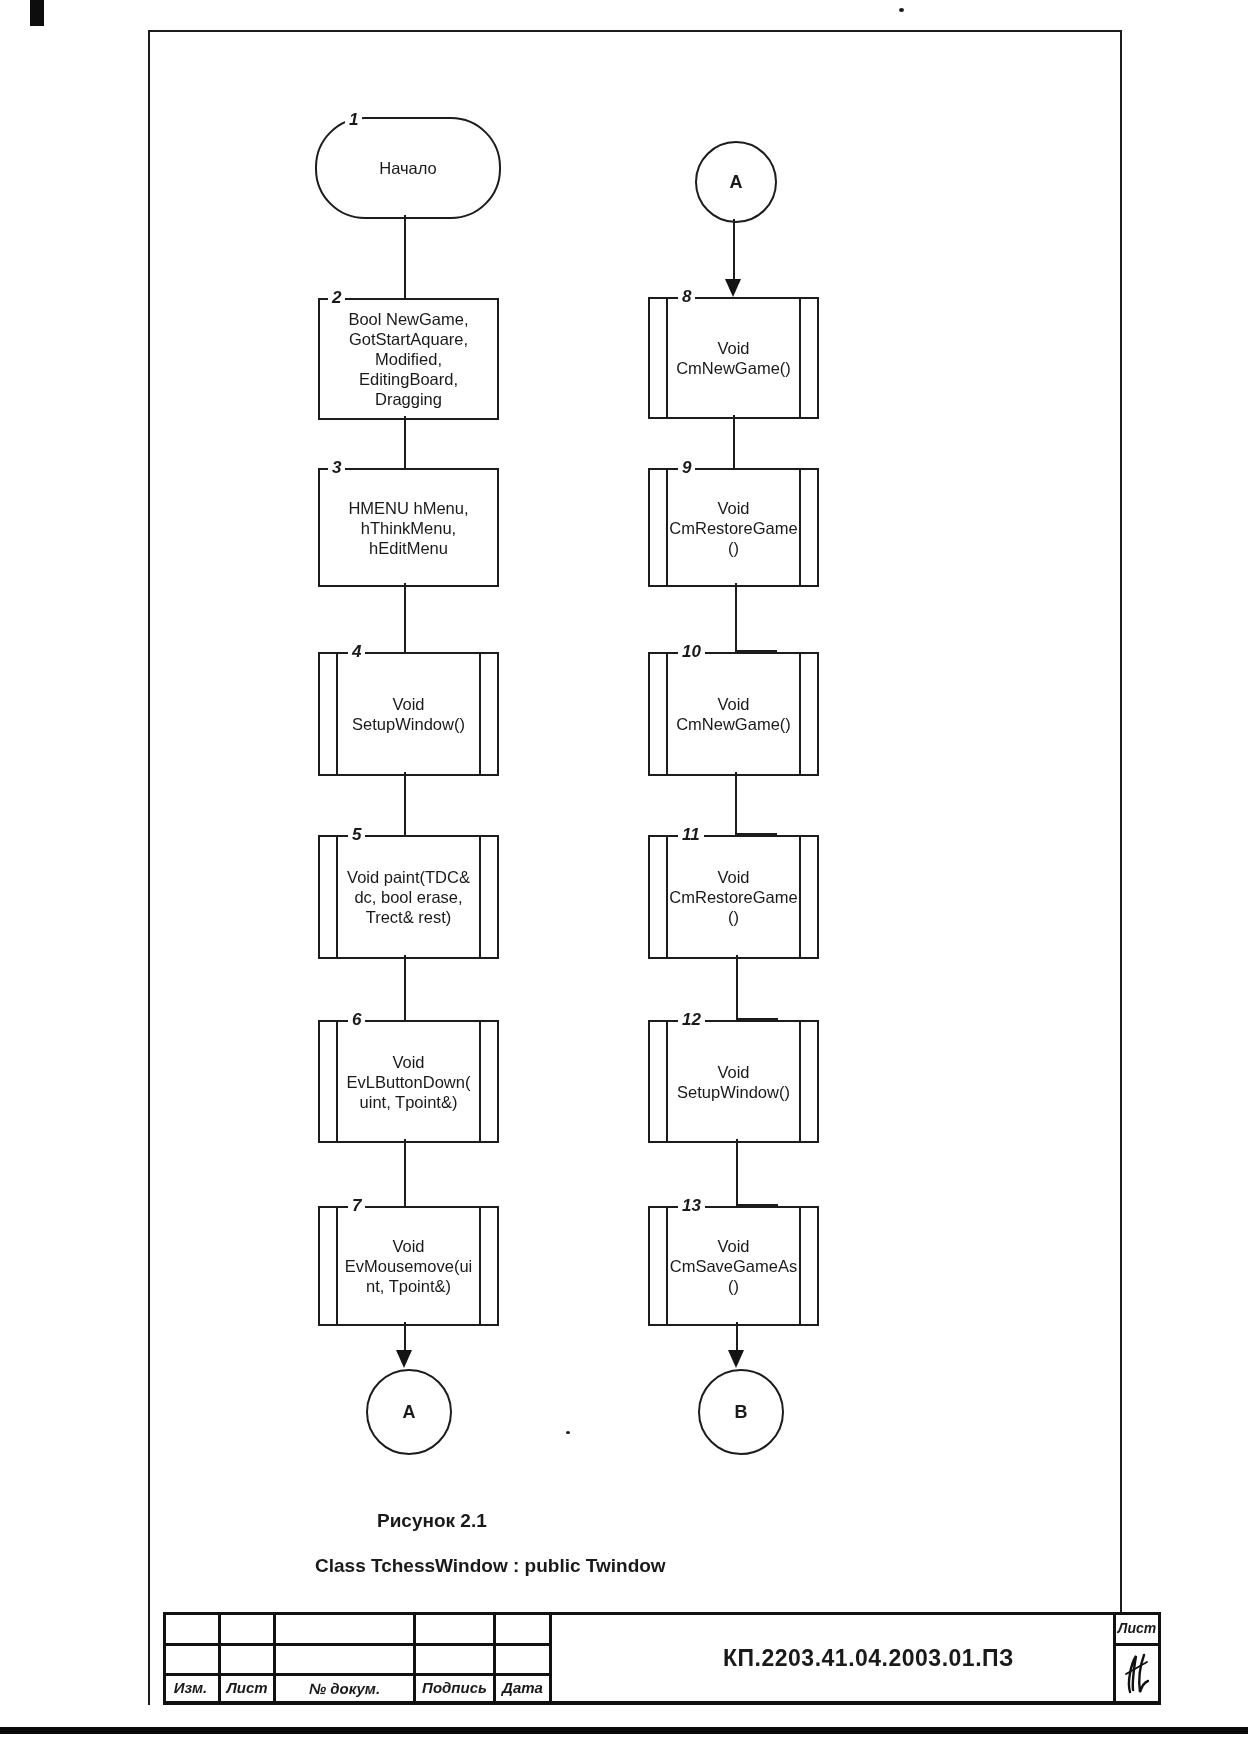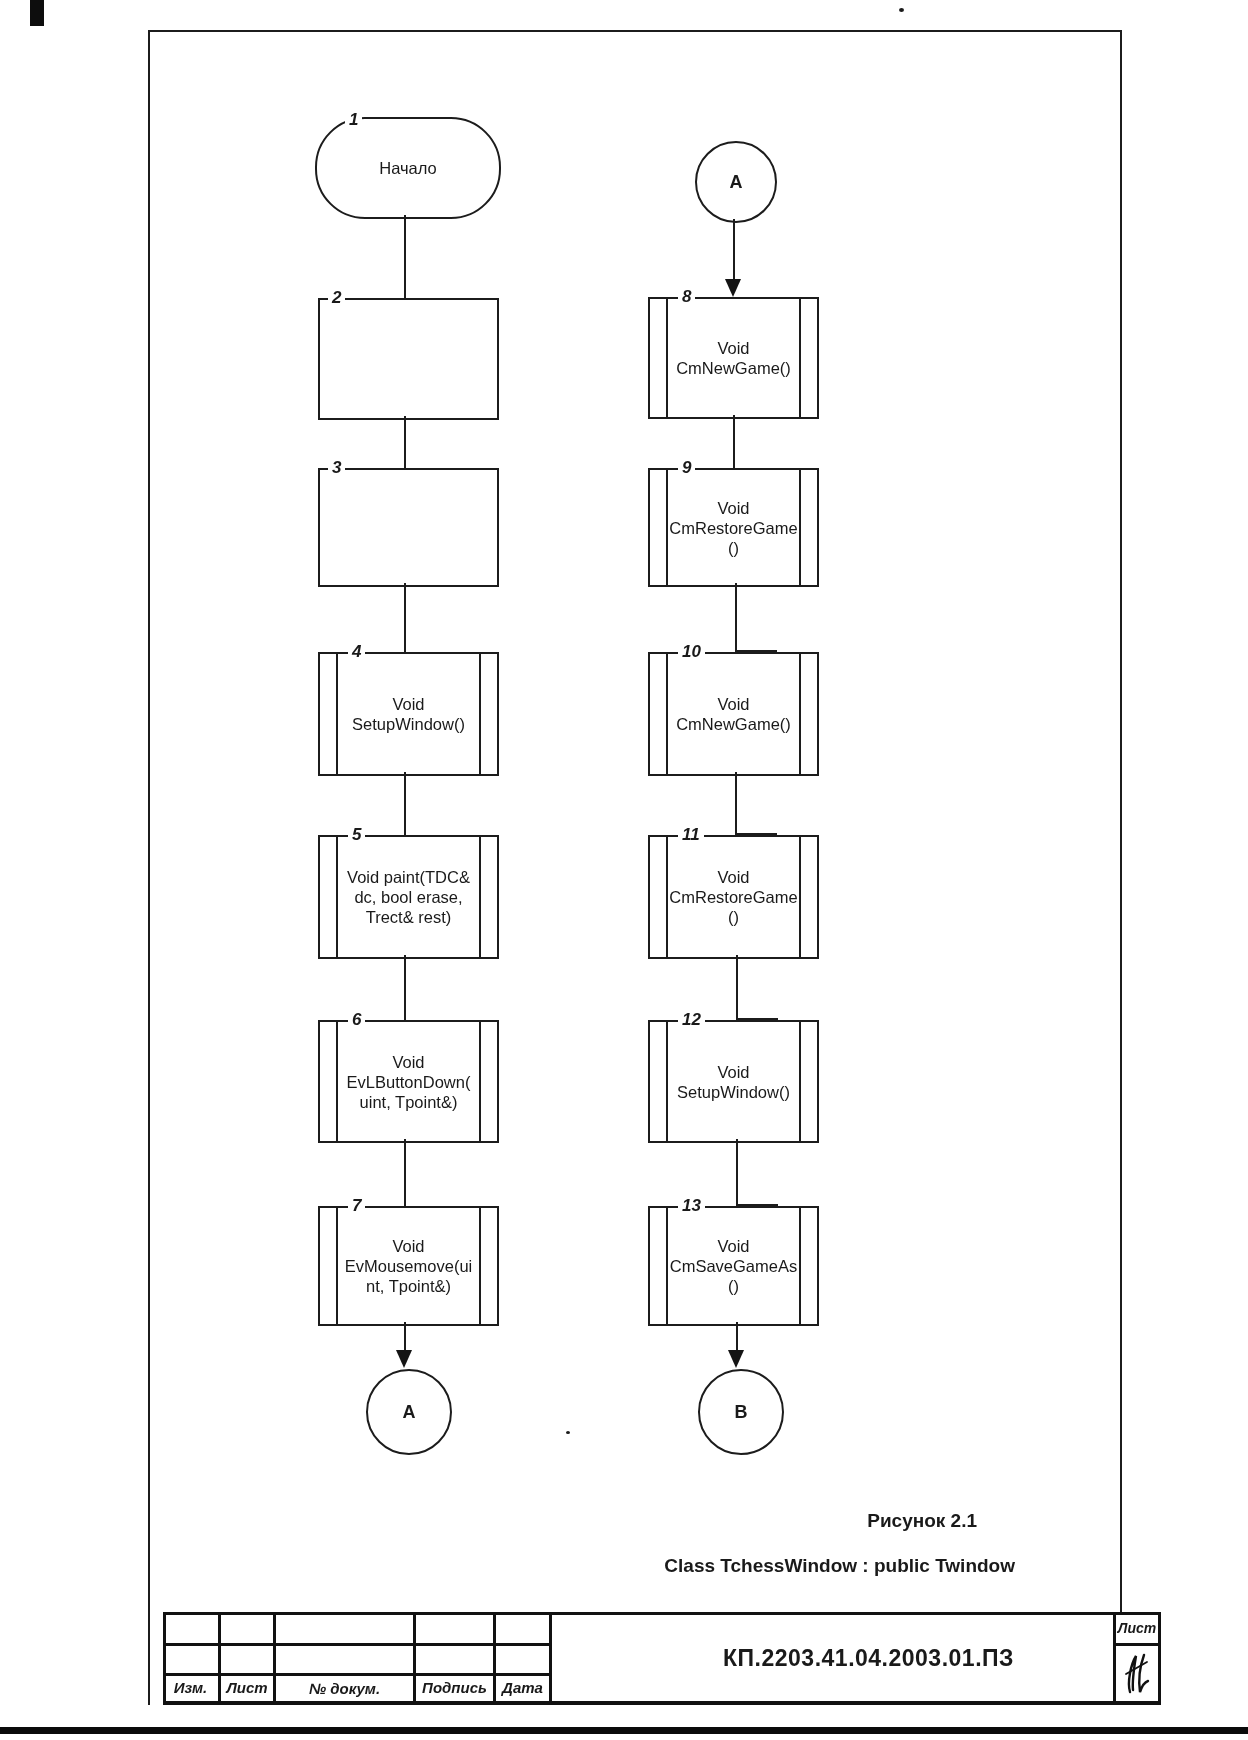--- a/index.html
+++ b/index.html
@@ -21,21 +21,21 @@
   .subr::after{right:16px;}
   .terminator{border-radius:50px;}
   .terminator .num{left:28px;top:-9px;}
   .circle{position:absolute;border:2px solid #1c1c1c;border-radius:50%;background:#fff;
           display:flex;align-items:center;justify-content:center;
           font-weight:bold;font-size:18px;}
   .arrowhead{position:absolute;width:0;height:0;
              border-left:8px solid transparent;border-right:8px solid transparent;
              border-top:18px solid #141414;}
   
-  .caption{position:absolute;text-align:right;font-weight:bold;font-size:19px;}
+  .caption{position:absolute;text-align:left;font-weight:bold;font-size:19px;}
   
   .tb-line{position:absolute;background:#111;}
   .tb-label{position:absolute;display:flex;align-items:center;justify-content:center;
             font-style:italic;font-weight:bold;font-size:15px;}
   .tb-doc{position:absolute;display:flex;align-items:center;justify-content:center;
           font-weight:bold;font-size:23px;letter-spacing:.5px;}
   .tb-sheet{position:absolute;display:flex;align-items:center;justify-content:center;
             font-style:italic;font-weight:bold;font-size:14px;}
   .speck{position:absolute;background:#1a1a1a;border-radius:50%;}
 </style>
@@ -55,26 +55,38 @@
 
   <div class="node terminator" style="left:315px;top:117px;width:182px;height:98px;">
     <span class="num">1</span>
     <div class="txt">Начало</div>
   </div>
 
   <div class="vline" style="left:404px;top:215px;width:2px;height:83px;"></div>
 
   <div class="node" style="left:318px;top:298px;width:177px;height:118px;">
     <span class="num">2</span>
+    <div class="txt">
+      <div>Bool NewGame,</div>
+      <div>GotStartAquare,</div>
+      <div>Modified,</div>
+      <div>EditingBoard,</div>
+      <div>Dragging</div>
+    </div>
   </div>
 
   <div class="vline" style="left:404px;top:416px;width:2px;height:52px;"></div>
 
   <div class="node" style="left:318px;top:468px;width:177px;height:115px;">
     <span class="num">3</span>
+    <div class="txt">
+      <div>HMENU hMenu,</div>
+      <div>hThinkMenu,</div>
+      <div>hEditMenu</div>
+    </div>
   </div>
 
   <div class="vline" style="left:404px;top:583px;width:2px;height:69px;"></div>
 
   <div class="node subr" style="left:318px;top:652px;width:177px;height:120px;">
     <span class="num">4</span>
     <div class="txt">
       <div>Void</div>
       <div>SetupWindow()</div>
     </div>

